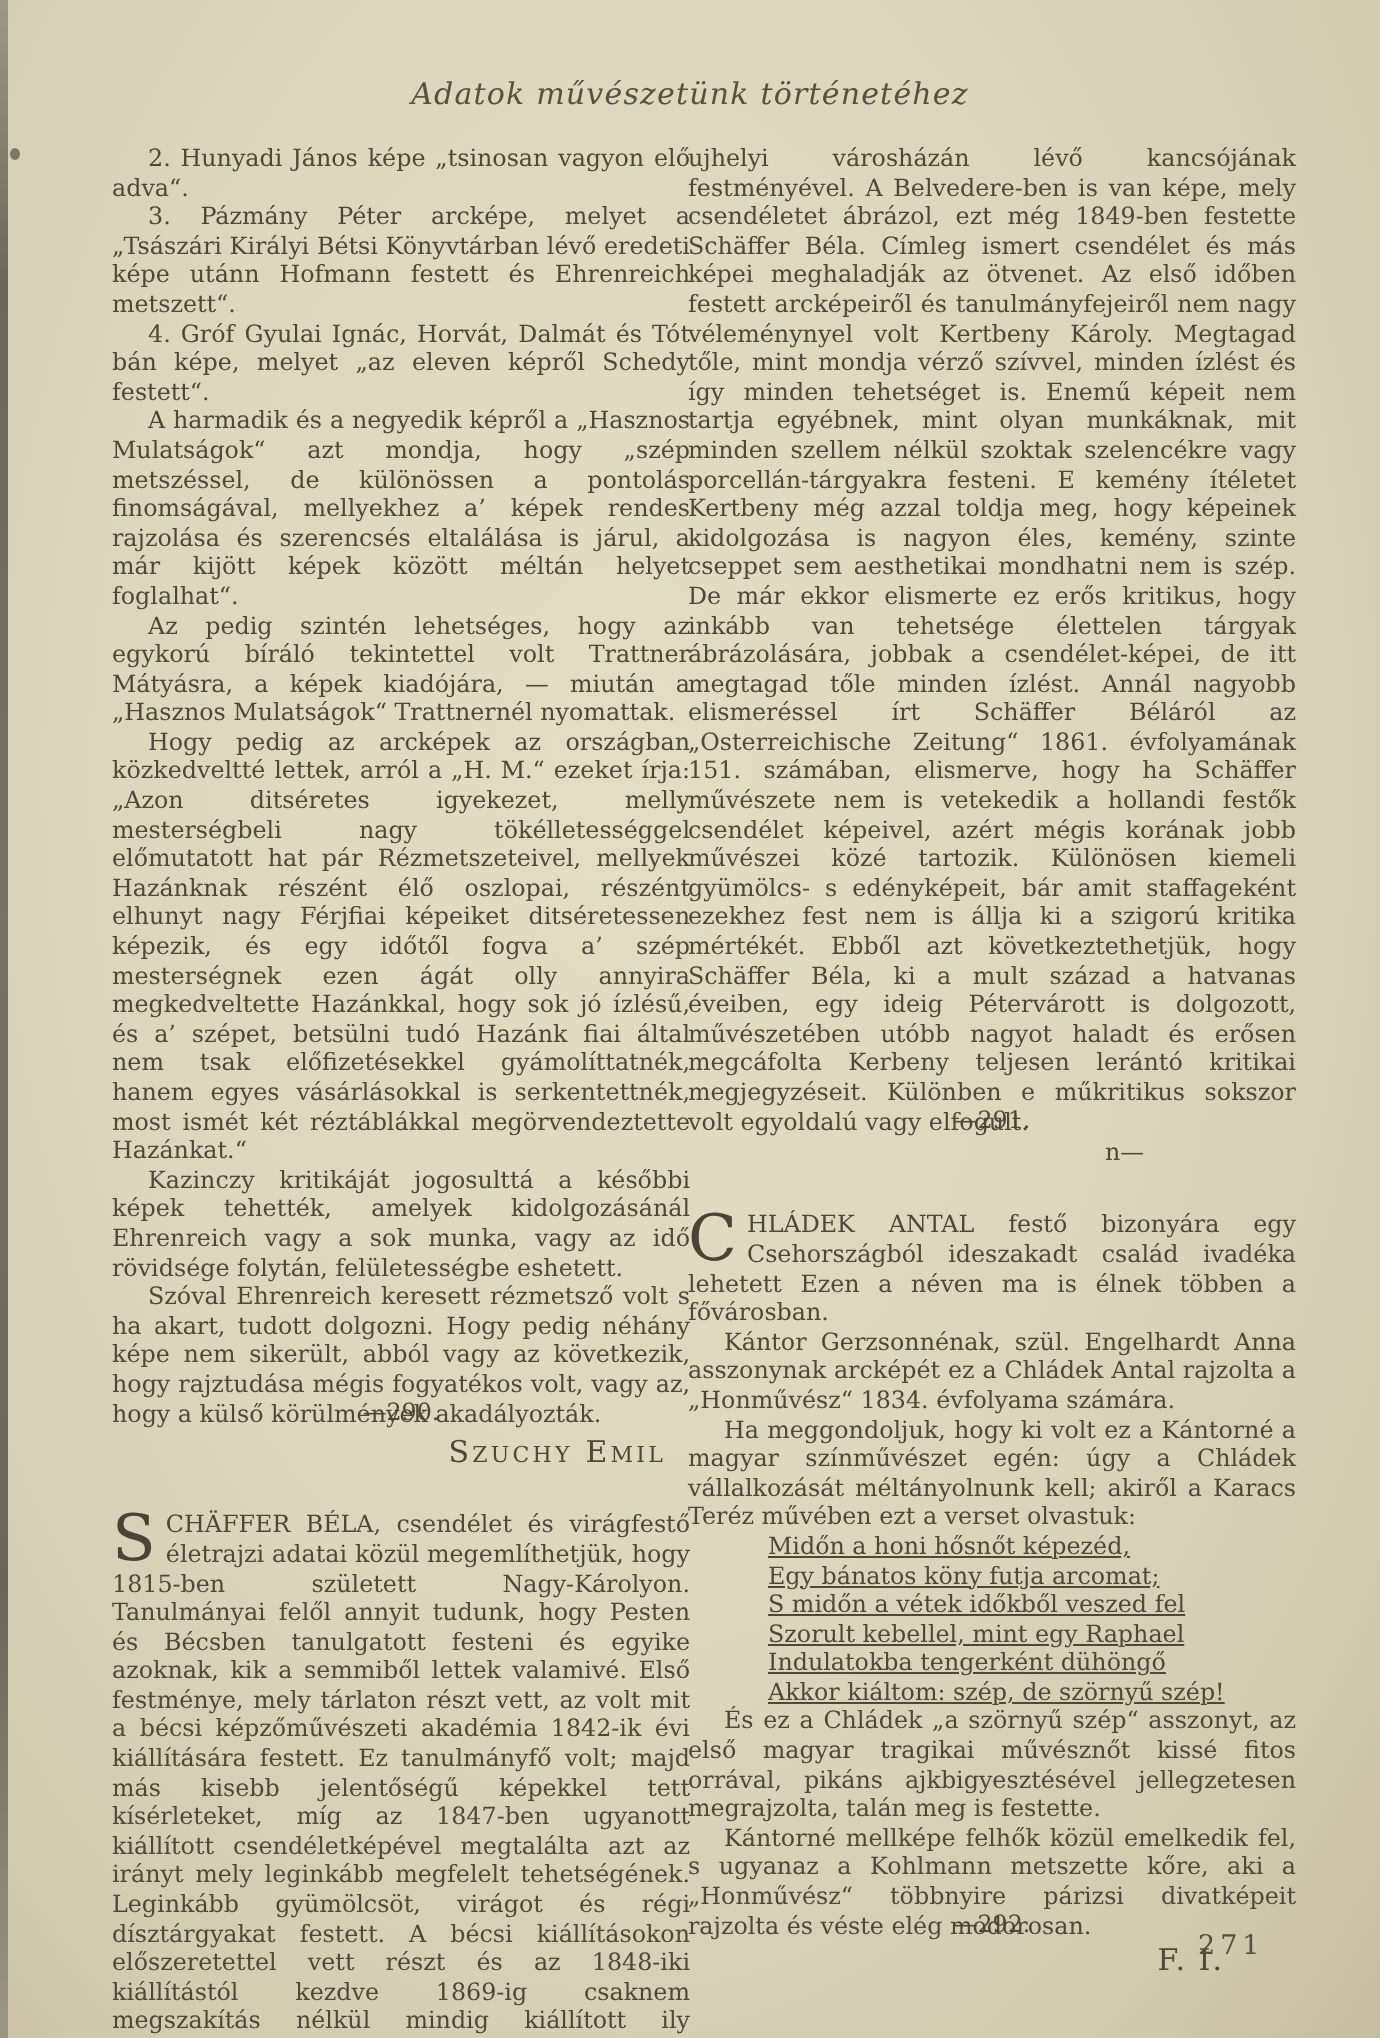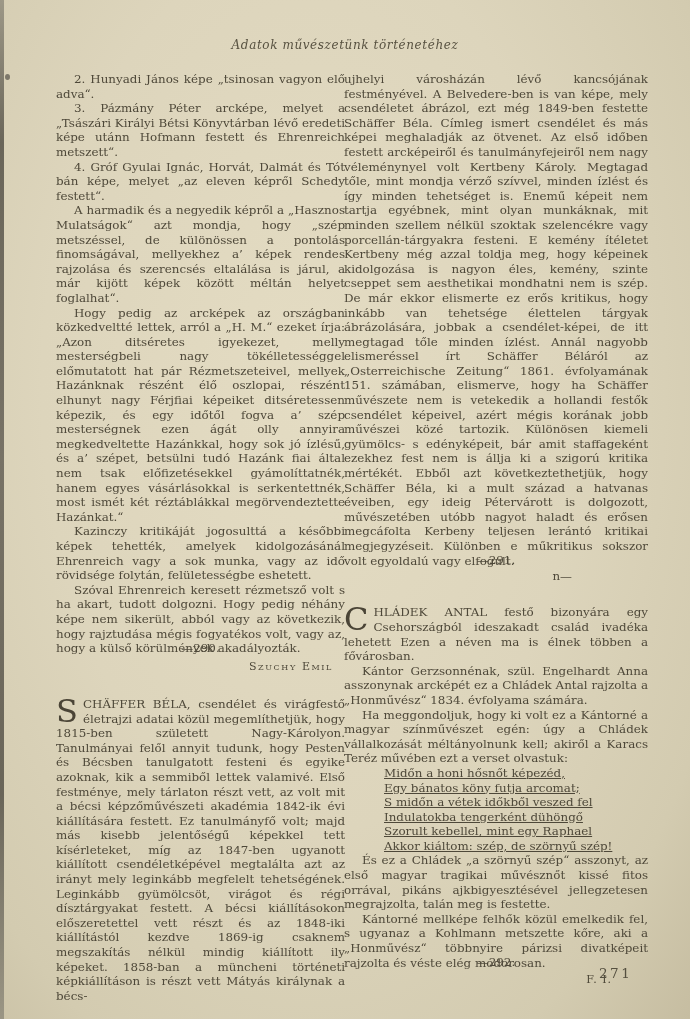--- a/index.html
+++ b/index.html
@@ -13,41 +13,41 @@
     position:absolute; left:0; top:0; width:4px; height:100%;
     background:linear-gradient(to bottom, #8a8678 0%, #45423a 14%, #56524a 45%, #45423a 78%, #8a8678 100%);
     opacity:.75;
   }
   .blemish {
     position:absolute; left:5px; top:74px; width:5px; height:6px;
     background:#57534a; border-radius:50%; opacity:.7;
   }
   .header {
     position:absolute; top:38px; left:0; width:100%;
-    text-align:center; font-style:italic; font-size:12px;
+    text-align:center; font-style:italic; font-size:15px;
     letter-spacing:.6px; color:#575140;
   }
   .col {
     position:absolute; top:72px; font-size:11.9px; line-height:14.6px;
     text-align:justify; text-justify:inter-word;
   }
   .col.left  { left:56px;  width:289px; }
   .col.right { left:344px; width:304px; }
   .col p { margin:0; text-indent:18px; }
   .col p.noindent { text-indent:0; }
   .dropcap-para { text-indent:0 !important; margin-top:22px !important; }
   .dropcap {
     float:left; font-size:32px; line-height:26px; height:26px;
     padding:1px 5px 0 0; color:#4a4436;
   }
   .refline { text-align:center; margin-top:-15px; }
   .mark-n { text-align:right; padding-right:76px; margin-top:1px; }
   .sig {
     text-align:right; font-variant:small-caps; letter-spacing:1.6px;
-    margin-top:5px; padding-right:12px; font-size:11px;
+    margin-top:5px; padding-right:12px; font-size:15px;
   }
   .sig-fi { font-variant:normal; letter-spacing:1px; padding-right:36px; margin-top:3px; }
   .poem { margin-left:40px;text-decoration:underline; }
   .poem div { text-align:left; }
   .pagenum {
     position:absolute; top:965px; left:599px;
     font-size:13.5px; letter-spacing:2.5px; color:#555040;
   }
 </style>
 </head>
@@ -57,41 +57,42 @@
   <div class="edge"></div>
   <div class="blemish"></div>
 
   <div class="header">Adatok művészetünk történetéhez</div>
 
   <div class="col left">
     <p>2. Hunyadi János képe „tsinosan vagyon elő adva“.</p>
     <p>3. Pázmány Péter arcképe, melyet a „Tsászári Királyi Bétsi Könyvtárban lévő eredeti képe utánn Hofmann festett és Ehrenreich metszett“.</p>
     <p>4. Gróf Gyulai Ignác, Horvát, Dalmát és Tót bán képe, melyet „az eleven képről Schedy festett“.</p>
     <p>A harmadik és a negyedik képről a „Hasznos Mulatságok“ azt mondja, hogy „szép metszéssel, de különössen a pontolás finomságával, mellyekhez a’ képek rendes rajzolása és szerencsés eltalálása is járul, a már kijött képek között méltán helyet foglalhat“.</p>
+    <p>Az pedig szintén lehetséges, hogy az egykorú bíráló tekintettel volt Trattner Mátyásra, a képek kiadójára, — miután a „Hasznos Mulatságok“ Trattnernél nyomattak.</p>
     <p>Hogy pedig az arcképek az országban közkedveltté lettek, arról a „H. M.“ ezeket írja: „Azon ditséretes igyekezet, melly mesterségbeli nagy tökélletességgel előmutatott hat pár Rézmetszeteivel, mellyek Hazánknak részént élő oszlopai, részént elhunyt nagy Férjfiai képeiket ditséretessen képezik, és egy időtől fogva a’ szép mesterségnek ezen ágát olly annyira megkedveltette Hazánkkal, hogy sok jó ízlésű, és a’ szépet, betsülni tudó Hazánk fiai által nem tsak előfizetésekkel gyámolíttatnék, hanem egyes vásárlásokkal is serkentettnék, most ismét két réztáblákkal megörvendeztette Hazánkat.“</p>
     <p>Kazinczy kritikáját jogosulttá a későbbi képek tehették, amelyek kidolgozásánál Ehrenreich vagy a sok munka, vagy az idő rövidsége folytán, felületességbe eshetett.</p>
     <p>Szóval Ehrenreich keresett rézmetsző volt s ha akart, tudott dolgozni. Hogy pedig néhány képe nem sikerült, abból vagy az következik, hogy rajztudása mégis fogyatékos volt, vagy az, hogy a külső körülmények akadályozták.</p>
     <div class="refline">—290.</div>
     <div class="sig">Szuchy Emil</div>
     <p class="dropcap-para"><span class="dropcap">S</span><span>CHÄFFER BÉLA, csendélet és virágfestő életrajzi adatai közül megemlíthetjük, hogy 1815-ben született Nagy-Károlyon. Tanulmányai felől annyit tudunk, hogy Pesten és Bécsben tanulgatott festeni és egyike azoknak, kik a semmiből lettek valamivé. Első festménye, mely tárlaton részt vett, az volt mit a bécsi képzőművészeti akadémia 1842-ik évi kiállítására festett. Ez tanulmányfő volt; majd más kisebb jelentőségű képekkel tett kísérleteket, míg az 1847-ben ugyanott kiállított csendéletképével megtalálta azt az irányt mely leginkább megfelelt tehetségének. Leginkább gyümölcsöt, virágot és régi dísztárgyakat festett. A bécsi kiállításokon előszeretettel vett részt és az 1848-iki kiállítástól kezdve 1869-ig csaknem megszakítás nélkül mindig kiállított ily képeket. 1858-ban a müncheni történeti képkiállításon is részt vett Mátyás királynak a bécs-</span></p>
   </div>
 
   <div class="col right">
     <p class="noindent">ujhelyi városházán lévő kancsójának festményével. A Belvedere-ben is van képe, mely csendéletet ábrázol, ezt még 1849-ben festette Schäffer Béla. Címleg ismert csendélet és más képei meghaladják az ötvenet. Az első időben festett arcképeiről és tanulmányfejeiről nem nagy véleménynyel volt Kertbeny Károly. Megtagad tőle, mint mondja vérző szívvel, minden ízlést és így minden tehetséget is. Enemű képeit nem tartja egyébnek, mint olyan munkáknak, mit minden szellem nélkül szoktak szelencékre vagy porcellán-tárgyakra festeni. E kemény ítéletet Kertbeny még azzal toldja meg, hogy képeinek kidolgozása is nagyon éles, kemény, szinte cseppet sem aesthetikai mondhatni nem is szép. De már ekkor elismerte ez erős kritikus, hogy inkább van tehetsége élettelen tárgyak ábrázolására, jobbak a csendélet-képei, de itt megtagad tőle minden ízlést. Annál nagyobb elismeréssel írt Schäffer Béláról az „Osterreichische Zeitung“ 1861. évfolyamának 151. számában, elismerve, hogy ha Schäffer művészete nem is vetekedik a hollandi festők csendélet képeivel, azért mégis korának jobb művészei közé tartozik. Különösen kiemeli gyümölcs- s edényképeit, bár amit staffageként ezekhez fest nem is állja ki a szigorú kritika mértékét. Ebből azt következtethetjük, hogy Schäffer Béla, ki a mult század a hatvanas éveiben, egy ideig Pétervárott is dolgozott, művészetében utóbb nagyot haladt és erősen megcáfolta Kerbeny teljesen lerántó kritikai megjegyzéseit. Különben e műkritikus sokszor volt egyoldalú vagy elfogult.</p>
     <div class="refline">—291.</div>
     <div class="mark-n">n—</div>
     <p class="dropcap-para"><span class="dropcap">C</span><span>HLÁDEK ANTAL festő bizonyára egy Csehországból ideszakadt család ivadéka lehetett Ezen a néven ma is élnek többen a fővárosban.</span></p>
     <p>Kántor Gerzsonnénak, szül. Engelhardt Anna asszonynak arcképét ez a Chládek Antal rajzolta a „Honművész“ 1834. évfolyama számára.</p>
     <p>Ha meggondoljuk, hogy ki volt ez a Kántorné a magyar színművészet egén: úgy a Chládek vállalkozását méltányolnunk kell; akiről a Karacs Teréz művében ezt a verset olvastuk:</p>
     <div class="poem">
       <div class="poem-line">Midőn a honi hősnőt képezéd,</div>
       <div class="poem-line">Egy bánatos köny futja arcomat;</div>
       <div class="poem-line">S midőn a vétek időkből veszed fel</div>
+      <div class="poem-line">Szorult kebellel, mint egy Raphael</div>
       <div class="poem-line">Indulatokba tengerként dühöngő</div>
-      <div class="poem-line">Szorult kebellel, mint egy Raphael</div>
       <div class="poem-line">Akkor kiáltom: szép, de szörnyű szép!</div>
     </div>
     <p>És ez a Chládek „a szörnyű szép“ asszonyt, az első magyar tragikai művésznőt kissé fitos orrával, pikáns ajkbigyesztésével jellegzetesen megrajzolta, talán meg is festette.</p>
     <p>Kántorné mellképe felhők közül emelkedik fel, s ugyanaz a Kohlmann metszette kőre, aki a „Honművész“ többnyire párizsi divatképeit rajzolta és véste elég modorosan.</p>
     <div class="refline">—292.</div>
     <div class="sig sig-fi">F. I.</div>
   </div>
 
   <div class="pagenum">271</div>
 </div>

